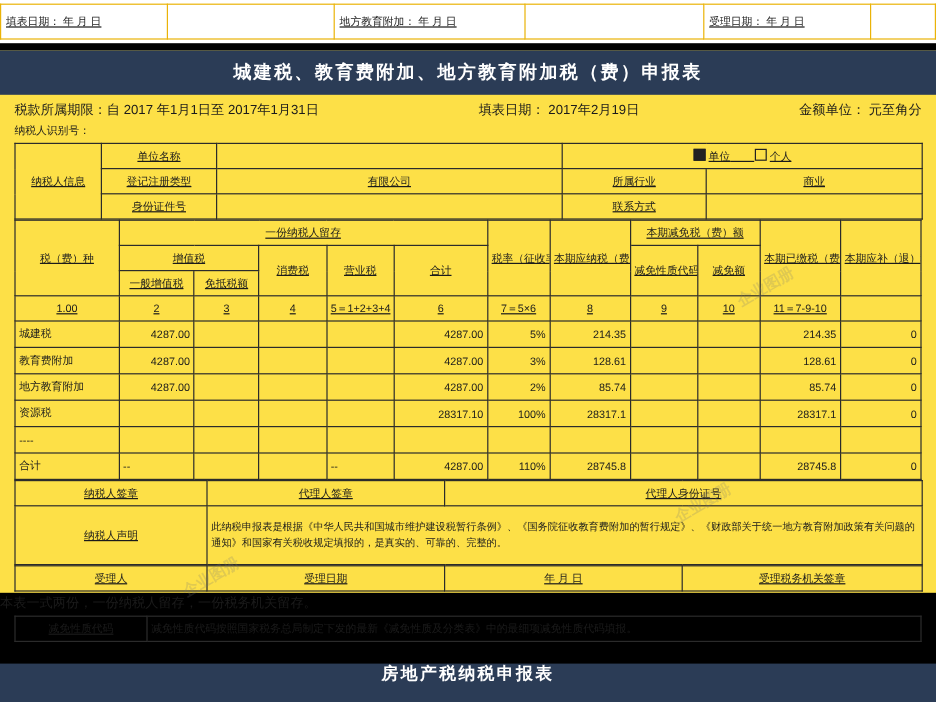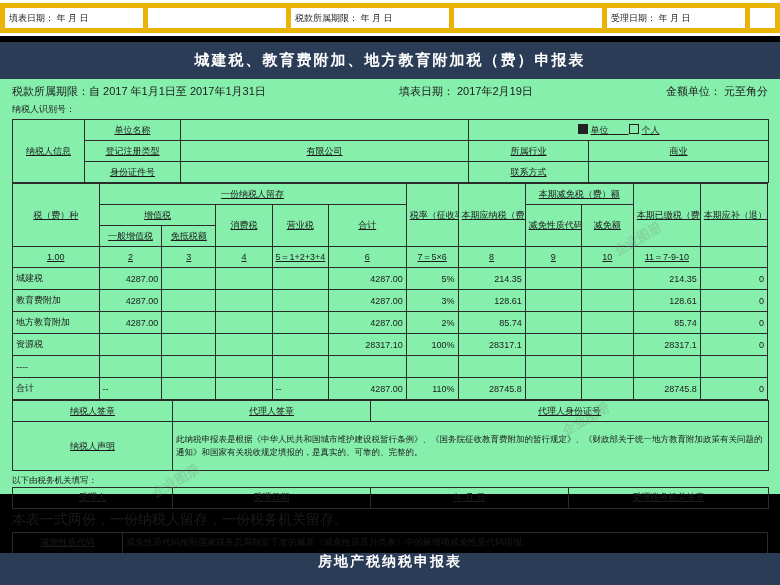--- a/index.html
+++ b/index.html
@@ -8,24 +8,24 @@
     background:#000;
     font-family:"Liberation Sans","DejaVu Sans",sans-serif;
     font-size:9px;color:#1b1b1b;
     overflow:hidden;
     position:relative;
   }
   .top-strip{
     position:absolute;left:0;top:0;width:780px;height:36px;background:#fff;
   }
   .top-strip table{border-collapse:collapse;width:780px;height:30px;margin-top:3px;}
-  .top-strip td{border:5px solid #eab308;font-size:9px;padding:1px 4px;white-space:nowrap;}
+  .top-strip td{border:1px solid #eab308;font-size:9px;padding:1px 4px;white-space:nowrap;text-decoration:underline;}
   .sheet{
     position:absolute;left:0;top:42px;width:780px;height:452px;
-    background:#86efac;
+    background:#fde047;
   }
   .titlebar{
     background:#2b3c56;color:#fff;text-align:center;
     font-size:15px;font-weight:bold;letter-spacing:2px;
     padding:9px 0 9px 0;
   }
   .meta{
     display:flex;justify-content:space-between;
     padding:5px 12px 2px 12px;font-size:11px;
   }
@@ -41,21 +41,21 @@
     height:16px;
     vertical-align:middle;
     overflow:hidden;
     white-space:nowrap;
   }
   .c{text-align:center;text-decoration:underline;}
   .r{text-align:right;}
   .l{text-align:left;}
   .tall{height:22px;}
   .note{font-size:8.5px;padding:3px 12px 0 12px;line-height:1.5;}
-  .footnote{font-size:14px;padding:2px 12px 0 12px;}
+  .footnote{font-size:11px;padding:2px 12px 0 0;}
   .bottombar{
     position:absolute;left:0;top:553px;width:780px;height:32px;background:#2b3c56;
     color:#fff;text-align:center;font-size:14px;font-weight:bold;letter-spacing:2px;
     box-sizing:border-box;
   }
   .wm{
     position:absolute;color:rgba(120,120,120,.22);font-size:13px;
     transform:rotate(-30deg);pointer-events:none;font-weight:bold;
   }
   .wm1{left:612px;top:188px;}
@@ -66,21 +66,21 @@
 </style>
 </head>
 <body>
 
 <div class="top-strip">
   <table>
     <tbody>
         <tr>
       <td style="width:130px">填表日期：    年    月    日</td>
       <td style="width:130px"></td>
-      <td style="width:150px">税款所属期限：      年    月    日</td>
+      <td style="width:150px">地方教育附加：      年    月    日</td>
       <td style="width:140px"></td>
       <td style="width:130px">受理日期：     年    月    日</td>
       <td></td>
     </tr>
   </tbody>
     </table>
 </div>
 
 <div class="sheet">
 
@@ -291,21 +291,20 @@
       <td class="c">代理人签章</td>
       <td colspan="2" class="c">代理人身份证号</td>
     </tr>
     <tr>
       <td class="c" style="height:44px">纳税人声明</td>
       <td colspan="3" class="l" style="white-space:normal;line-height:1.5;font-size:8.5px">此纳税申报表是根据《中华人民共和国城市维护建设税暂行条例》、《国务院征收教育费附加的暂行规定》、《财政部关于统一地方教育附加政策有关问题的通知》和国家有关税收规定填报的，是真实的、可靠的、完整的。</td>
     </tr>
   </tbody>
     </table>
 
-  <div class="note">以下由税务机关填写：</div>
   <table class="main">
     <colgroup>
         <col style="width:160px">
         <col style="width:198px">
         <col style="width:198px">
         <col style="width:200px">
       </colgroup>
     <tbody>
         <tr>
       <td class="c">受理人</td>

